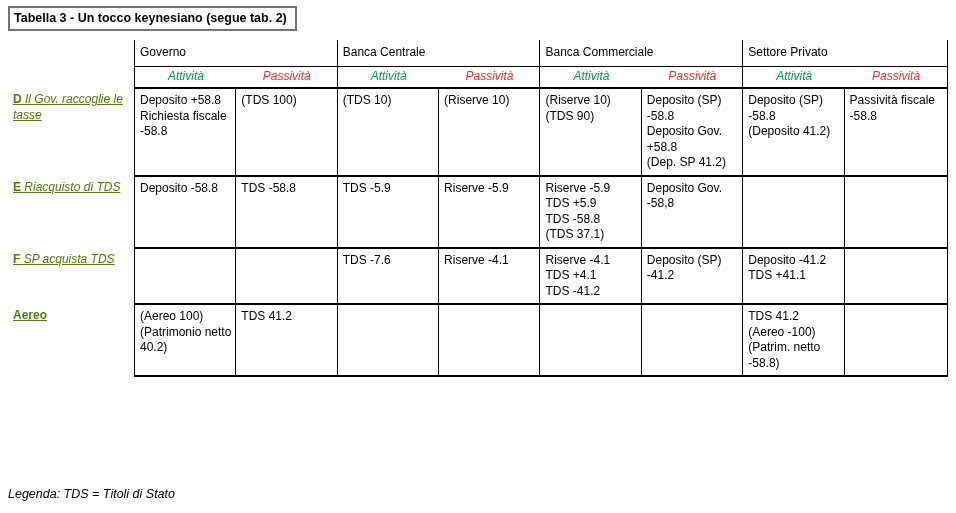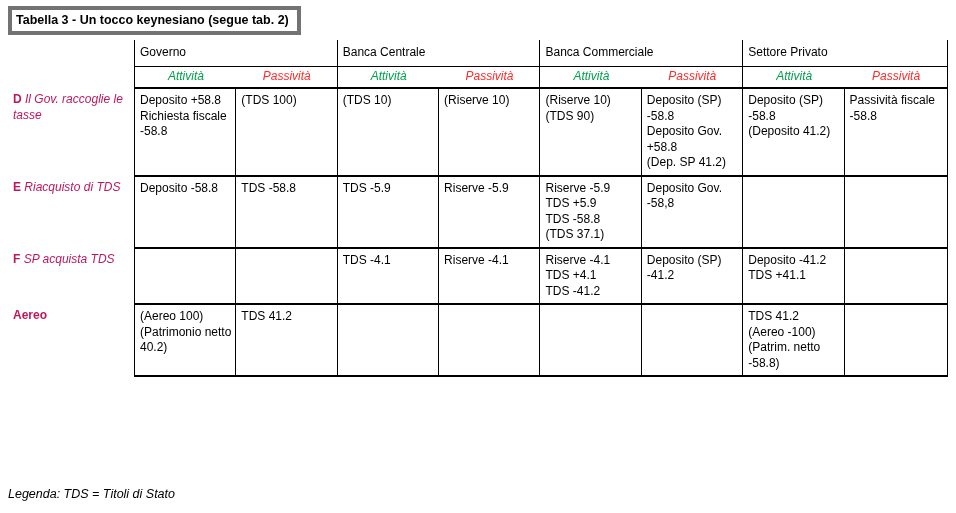--- a/index.html
+++ b/index.html
@@ -22,21 +22,21 @@
     width: 956px;
     height: 513px;
     box-sizing: border-box;
   }
 
   
   .title-box {
     position: absolute;
     left: 8px;
     top: 6px;
-    border: 4px solid #737373;
+    border: 2px solid #737373;
     background: #ffffff;
     padding: 3px 8px 4px 4px;
     font-weight: bold;
     font-size: 12.5px;
     line-height: 14px;
     white-space: nowrap;
   }
 
   
   .table-wrap {
@@ -88,23 +88,24 @@
     padding-top: 2px !important;
     padding-bottom: 3px !important;
   }
   .bb-thick { border-bottom: 2px solid #000 !important; }
   .bl-thin  { border-left: 1px solid #000 !important; }
   .br-thin  { border-right: 1px solid #000 !important; }
   .bb-thin  { border-bottom: 1px solid #000 !important; }
 
   
   .rowlabel {
-    color: #be185d;
+    color: #4d7c0f;
     font-size: 12.5px;
     line-height: 16px;
+    text-decoration: underline;
   }
   .rowlabel .lab-letter { font-weight: bold; font-style: normal; }
   .rowlabel .lab-text   { font-style: italic; }
   .rowlabel.netto .lab-letter { font-weight: bold; }
 
   .cell-lines div { white-space: nowrap; }
 
   
   .legend {
     position: absolute;
@@ -229,21 +230,21 @@
         </tr>
 
         <tr>
           <td class="rowlabel">
             <span class="lab-letter">F </span>
             <span class="lab-text">SP acquista TDS</span>
           </td>
           <td class="cell-lines bl-thin bb-thick"></td>
           <td class="cell-lines bl-thin br-thin bb-thick"></td>
           <td class="cell-lines bb-thick">
-            <div>TDS -4.1</div>
+            <div>TDS -7.6</div>
           </td>
           <td class="cell-lines bl-thin br-thin bb-thick">
             <div>Riserve -4.1</div>
           </td>
           <td class="cell-lines bb-thick">
             <div>Riserve -4.1</div>
             <div>TDS +4.1</div>
             <div>TDS -41.2</div>
           </td>
           <td class="cell-lines bl-thin br-thin bb-thick">

